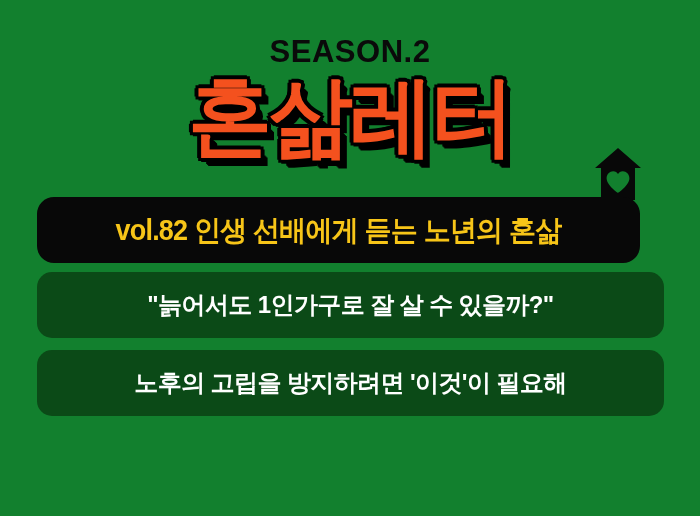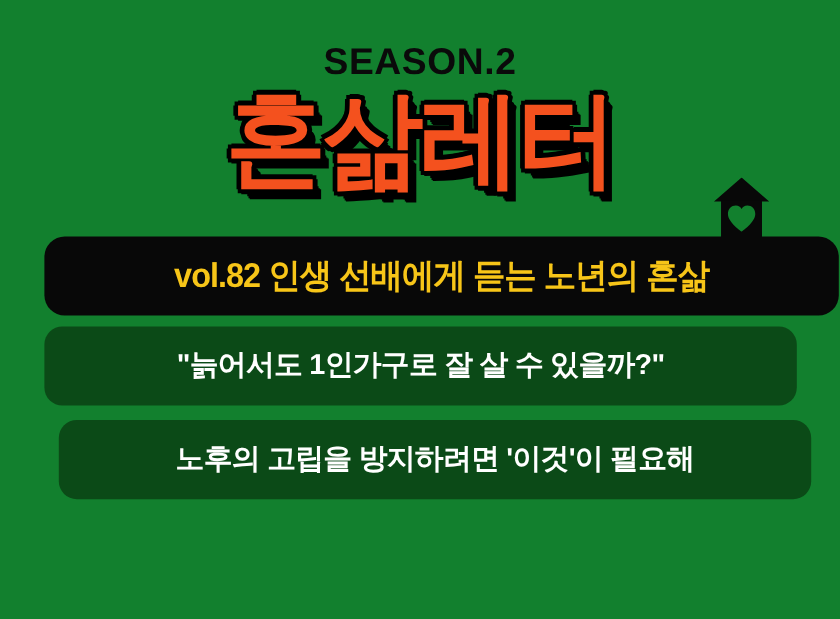--- a/index.html
+++ b/index.html
@@ -74,21 +74,21 @@
     width:48px;
     height:52px;
     z-index:4;
   }
 
   
   .vol-banner {
     position:absolute;
     left:37px;
     top:197px;
-    width:662px;
+    width:603px;
     height:66px;
     background:#080808;
     border-radius:17px;
     display:flex;
     align-items:center;
     justify-content:center;
     z-index:5;
   }
   .vol-banner-text {
     color:#F7C518;
@@ -110,21 +110,21 @@
   .headline-card {
     width:627px;
     height:66px;
     background:#0B4A17;
     border-radius:15px;
     display:flex;
     align-items:center;
     justify-content:center;
     margin-bottom:12px;
   }
-  .headline-card:last-child { margin-bottom:0;margin-left:12px; }
+  .headline-card:last-child { margin-bottom:0; }
 
   .headline-text {
     color:#FFFFFF;
     font-size:24px;
     font-weight:bold;
     letter-spacing:-0.6px;
     white-space:nowrap;
     line-height:1;
     text-align:center;
   }

